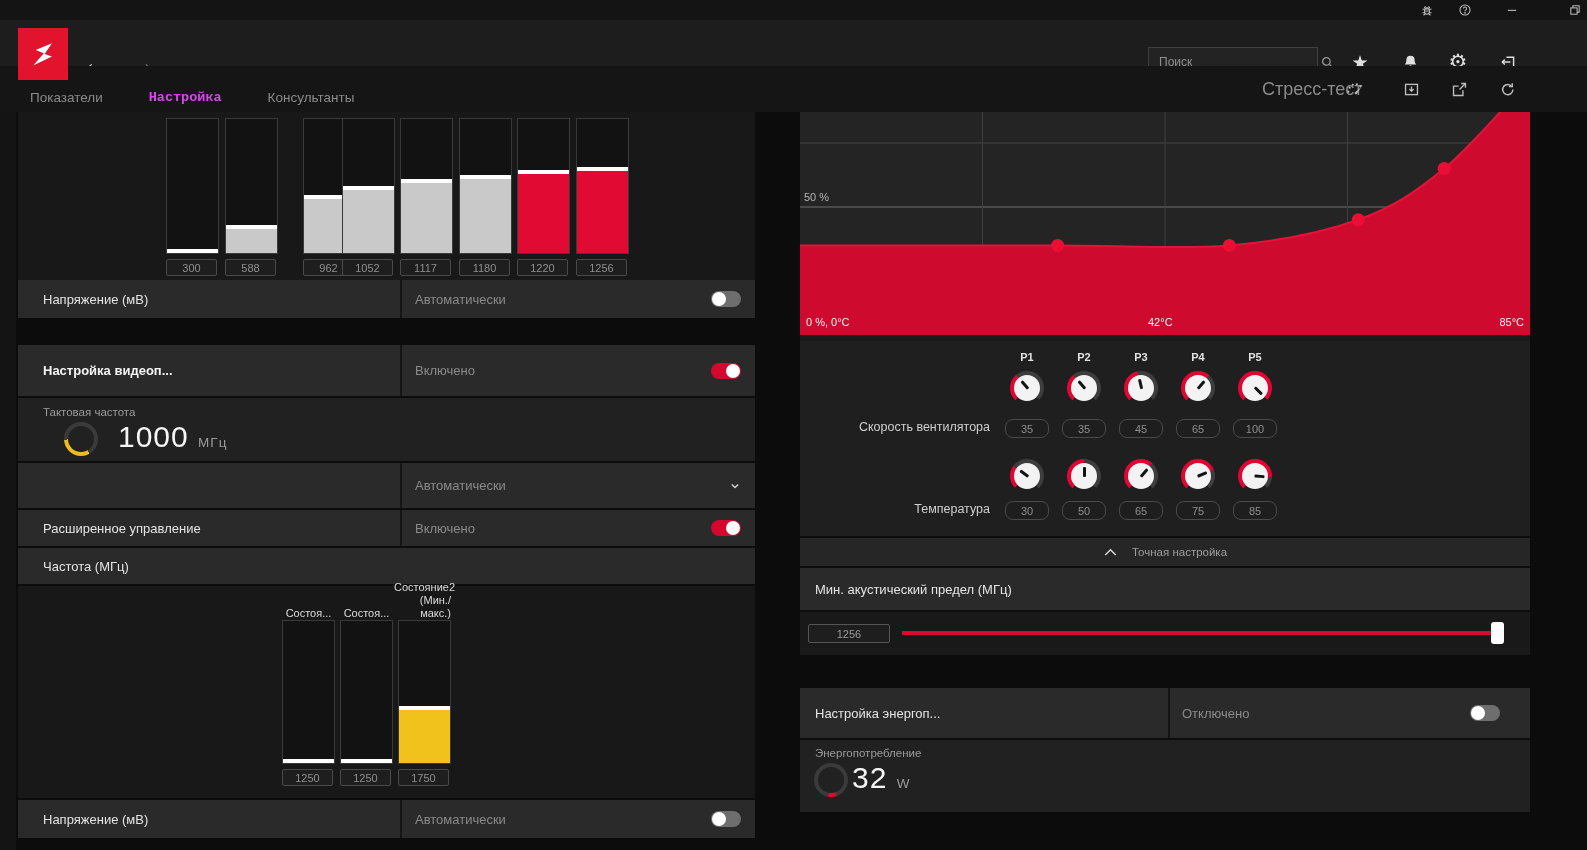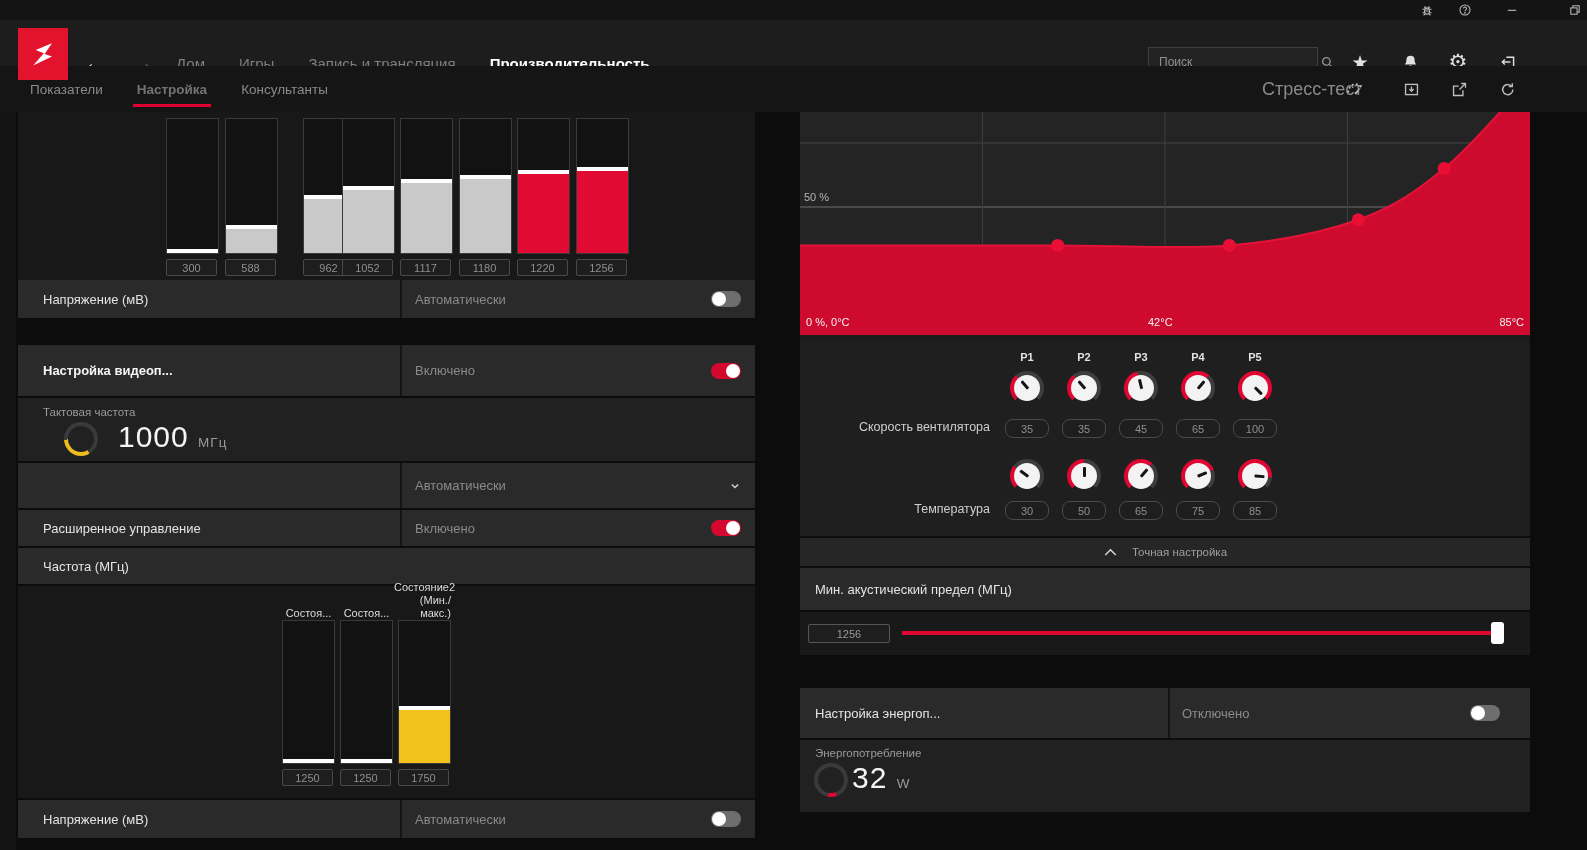--- a/index.html
+++ b/index.html
@@ -15,23 +15,23 @@
   .navarrow{position:absolute;top:20px;height:46px;width:26px;display:flex;align-items:center;justify-content:center;font-size:21px;}
   .navitems{position:absolute;left:176px;top:20px;height:46px;display:flex;align-items:center;gap:34px;}
   .nav-item{font-size:15px;color:#7f7f7f;position:relative;height:46px;display:flex;align-items:center;cursor:default;}
   .nav-item.active{color:#ffffff;font-weight:600;}
   .nav-item.active::after{content:"";position:absolute;left:-8px;right:-8px;bottom:3px;height:4px;background:#e00030;}
   .search{position:absolute;left:1148px;top:27px;width:170px;height:30px;background:#232323;border:1px solid #3f3f3f;box-sizing:border-box;display:flex;align-items:center;}
   .search input{flex:1;background:transparent;border:none;outline:none;color:#cfcfcf;font-size:12px;padding:0 6px 0 10px;font-family:inherit;}
   .search input::placeholder{color:#8f8f8f;}
   .tnicon{position:absolute;top:28px;width:24px;height:28px;display:flex;align-items:center;justify-content:center;color:#e0e0e0;}
   .subnav{position:absolute;left:0;top:66px;width:1587px;height:46px;background:#151515;}
-  .subitems{position:absolute;left:30px;top:0;height:46px;display:flex;gap:34px;}
+  .subitems{position:absolute;left:30px;top:8px;height:46px;display:flex;gap:46px;}
   .sub-item{font-size:13.5px;color:#8a8a8a;height:46px;display:flex;align-items:center;position:relative;}
-  .sub-item.active{color:#737373;font-weight:600;}
+  .sub-item.active{color:#d946ef;font-weight:600;font-family:Liberation Mono, monospace;}
   .sub-item.active::after{content:"";position:absolute;left:-4px;right:-4px;bottom:5px;height:3px;background:#e00030;}
   .stress{position:absolute;top:0;height:46px;display:flex;align-items:center;color:#8a8a8a;font-size:18px;}
   .snicon{position:absolute;top:13px;width:22px;height:20px;display:flex;align-items:center;justify-content:center;color:#bdbdbd;}
 
   
   .panel{position:absolute;}
   .prow{position:absolute;left:0;width:100%;background:#2a2a2a;}
   .prow .lbl{position:absolute;left:25px;top:0;bottom:0;display:flex;align-items:center;font-size:13px;color:#e4e4e4;}
   .prow .lbl.bold{font-weight:700;color:#f5f5f5;}
   .prow .val{position:absolute;top:0;bottom:0;display:flex;align-items:center;font-size:13px;color:#8a8a8a;}
@@ -113,26 +113,20 @@
   </div>
 
   <div class="topnav">
     <div class="logo">
       <svg width="36" height="36" viewBox="0 0 44 44">
         <path d="M33 9 L13 17 L23 21 L10 36 L33 25 L24 22 Z" fill="#ffffff"></path>
       </svg>
     </div>
     <span class="navarrow" style="left:82px;color:#d6d6d6;">←</span>
     <span class="navarrow" style="left:130px;color:#6f6f6f;">→</span>
-    <div class="navitems">
-        <div class="nav-item">Дом</div>
-        <div class="nav-item">Игры</div>
-        <div class="nav-item">Запись и трансляция</div>
-        <div class="nav-item active">Производительность</div>
-      </div>
 
     <div class="search">
       <input placeholder="Поиск" style="">
       <span style="padding-right:8px;display:flex;">
         <svg width="15" height="15" viewBox="0 0 20 20" fill="none" stroke="#9a9a9a" stroke-width="1.7">
           <circle cx="8.5" cy="8.5" r="5"></circle>
             <path d="M12.5 12.5l4.5 4.5"></path>
         </svg>
       </span>
     </div>

